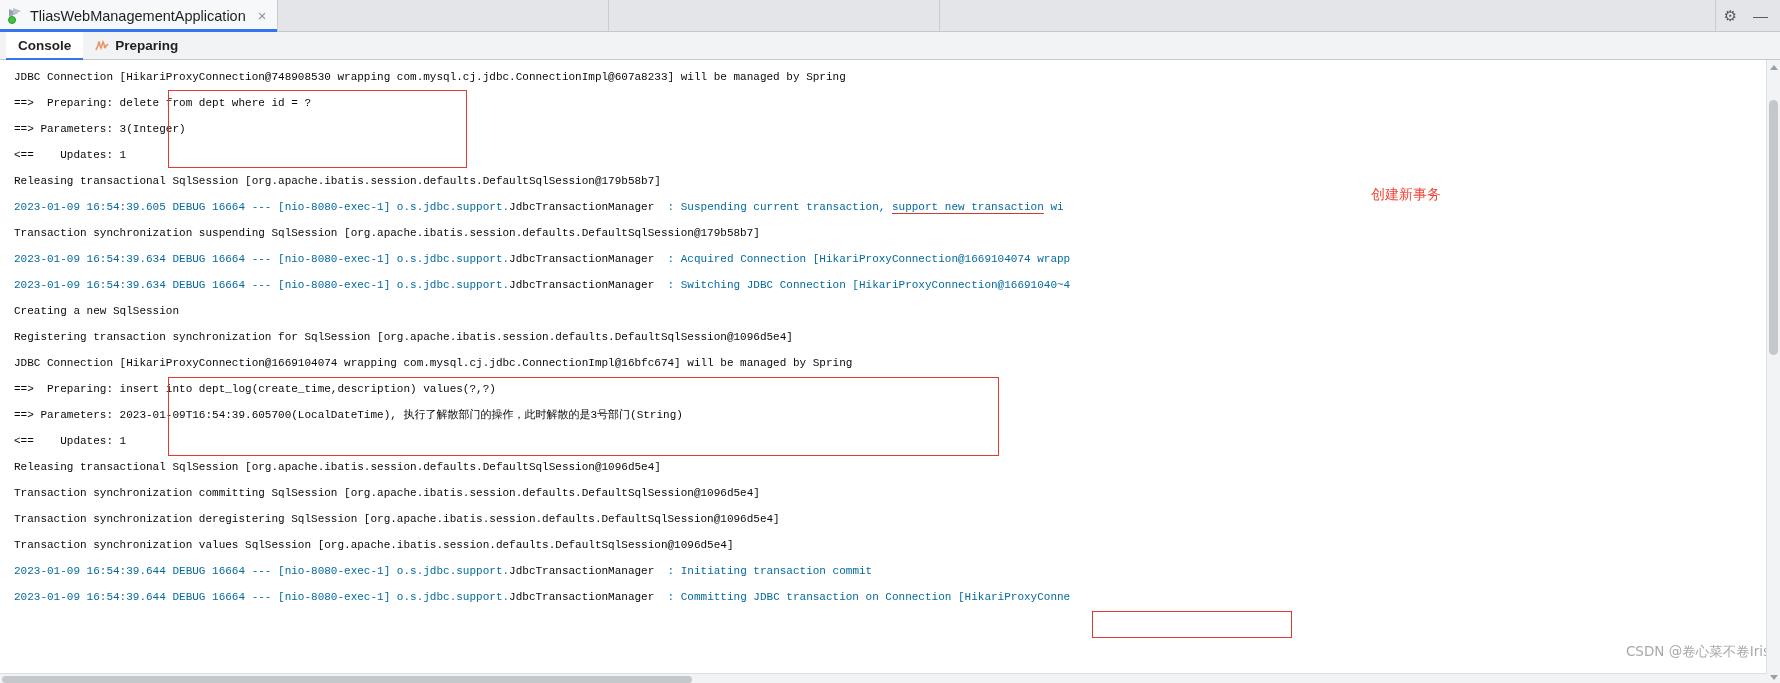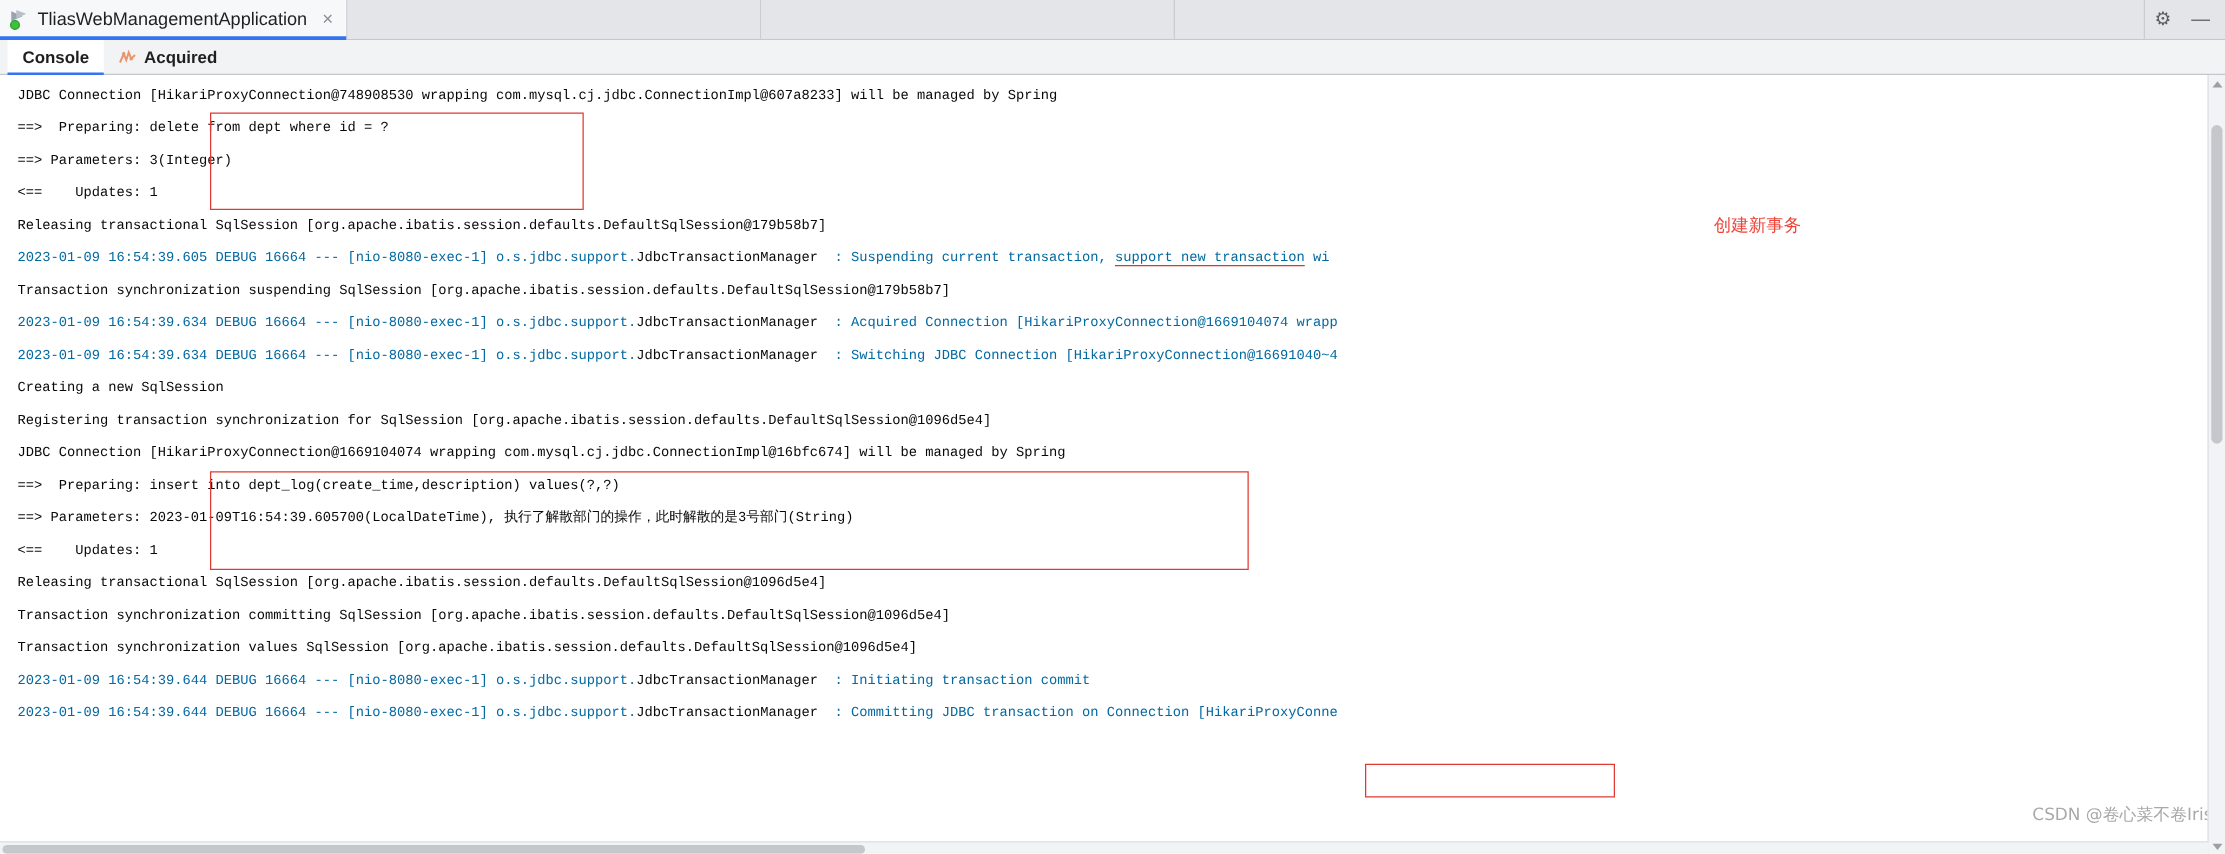--- a/index.html
+++ b/index.html
@@ -125,20 +125,21 @@
     border:1.6px solid #e03a32;
     box-sizing:border-box;
     pointer-events:none;
   }
   .annot{
     position:absolute;
     color:#f04438;
     font-family:"DejaVu Sans","Liberation Sans",sans-serif;
     font-size:14px;
     white-space:nowrap;
+    margin-top:14px;
   }
 
   
   .watermark{
     position:absolute;
     right:10px;bottom:24px;
     color:#a9a9a9;
     font-family:"DejaVu Sans","Liberation Sans",sans-serif;
     font-size:13.5px;
     white-space:nowrap;
@@ -195,21 +196,21 @@
     <span>Console</span>
   </div>
   <div class="subtab">
     <span class="ep-icon">
       <svg width="14" height="14" viewBox="0 0 14 14">
         <polyline points="1,11 4,4 6,9 8,3 10,8 13,5" fill="none" stroke="#e8956b" stroke-width="1.6"></polyline>
         <circle cx="4" cy="4" r="1.4" fill="#e8956b"></circle>
         <circle cx="10" cy="8" r="1.4" fill="#e8956b"></circle>
       </svg>
     </span>
-    <span>Acquired</span>
+    <span>Preparing</span>
   </div>
 </div>
 
 <div class="console">
   <div class="console-inner" id="console-lines">
       <div class="line"><span>JDBC Connection [HikariProxyConnection@748908530 wrapping com.mysql.cj.jdbc.ConnectionImpl@607a8233] will be managed by Spring</span></div>
       <div class="line"><span>==&gt;  Preparing: delete from dept where id = ?</span></div>
       <div class="line"><span>==&gt; Parameters: 3(Integer)</span></div>
       <div class="line"><span>&lt;==    Updates: 1</span></div>
       <div class="line"><span>Releasing transactional SqlSession [org.apache.ibatis.session.defaults.DefaultSqlSession@179b58b7]</span></div>
@@ -218,20 +219,21 @@
       <div class="line"><span class="g">2023-01-09 16:54:39.634 DEBUG 16664 --- [nio-8080-exec-1] o.s.jdbc.support.</span><span>JdbcTransactionManager</span><span class="g">  : Acquired Connection [HikariProxyConnection@1669104074 wrapp</span></div>
       <div class="line"><span class="g">2023-01-09 16:54:39.634 DEBUG 16664 --- [nio-8080-exec-1] o.s.jdbc.support.</span><span>JdbcTransactionManager</span><span class="g">  : Switching JDBC Connection [HikariProxyConnection@16691040~4</span></div>
       <div class="line"><span>Creating a new SqlSession</span></div>
       <div class="line"><span>Registering transaction synchronization for SqlSession [org.apache.ibatis.session.defaults.DefaultSqlSession@1096d5e4]</span></div>
       <div class="line"><span>JDBC Connection [HikariProxyConnection@1669104074 wrapping com.mysql.cj.jdbc.ConnectionImpl@16bfc674] will be managed by Spring</span></div>
       <div class="line"><span>==&gt;  Preparing: insert into dept_log(create_time,description) values(?,?)</span></div>
       <div class="line"><span>==&gt; Parameters: 2023-01-09T16:54:39.605700(LocalDateTime), 执行了解散部门的操作，此时解散的是3号部门(String)</span></div>
       <div class="line"><span>&lt;==    Updates: 1</span></div>
       <div class="line"><span>Releasing transactional SqlSession [org.apache.ibatis.session.defaults.DefaultSqlSession@1096d5e4]</span></div>
       <div class="line"><span>Transaction synchronization committing SqlSession [org.apache.ibatis.session.defaults.DefaultSqlSession@1096d5e4]</span></div>
+      <div class="line"><span>Transaction synchronization deregistering SqlSession [org.apache.ibatis.session.defaults.DefaultSqlSession@1096d5e4]</span></div>
       <div class="line"><span>Transaction synchronization values SqlSession [org.apache.ibatis.session.defaults.DefaultSqlSession@1096d5e4]</span></div>
       <div class="line"><span class="g">2023-01-09 16:54:39.644 DEBUG 16664 --- [nio-8080-exec-1] o.s.jdbc.support.</span><span>JdbcTransactionManager</span><span class="g">  : Initiating </span><span class="g">transaction commit</span></div>
       <div class="line"><span class="g">2023-01-09 16:54:39.644 DEBUG 16664 --- [nio-8080-exec-1] o.s.jdbc.support.</span><span>JdbcTransactionManager</span><span class="g">  : Committing JDBC transaction on Connection [HikariProxyConne</span></div>
     </div>
 
   <div class="redbox" style="left:168px;top:30px;width:299px;height:78px;"></div>
   <div class="redbox" style="left:168px;top:317px;width:831px;height:79px;"></div>
   <div class="redbox" style="left:1092px;top:551px;width:200px;height:27px;"></div>
 
   <div class="annot" style="left:1371px;top:112px;">创建新事务</div>

